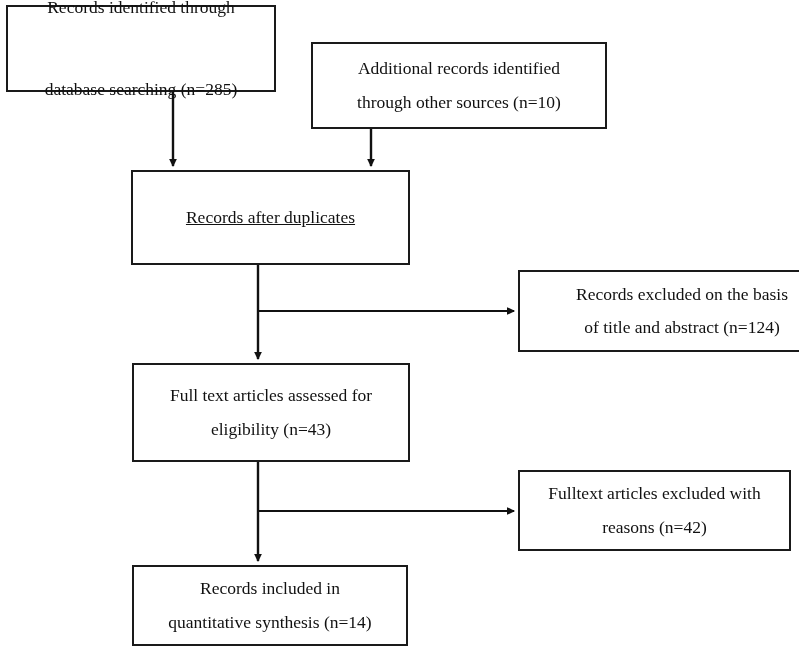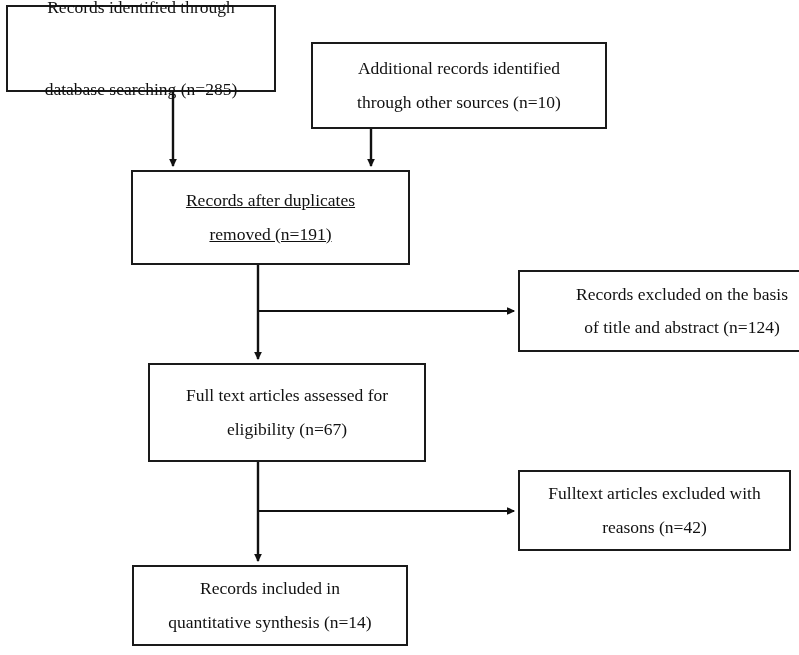--- a/index.html
+++ b/index.html
@@ -73,31 +73,30 @@
     <span class="line">database searching (n=285)</span>
   </div>
 
   <div class="node" style="left:311px; top:5px; width:296px; height:87px;margin-top:37px;">
     <span class="line">Additional records identified</span>
     <span class="line">through other sources (n=10)</span>
   </div>
 
   <div class="node" style="left:131px; top:170px; width:279px; height:95px;text-decoration:underline;">
     <span class="line">Records after duplicates</span>
-    <span class="line">removed (n=191)</span>
   </div>
 
   <div class="node" style="left:518px; top:270px; width:328px; height:82px;">
     <span class="line">Records excluded on the basis</span>
     <span class="line">of title and abstract (n=124)</span>
   </div>
 
-  <div class="node" style="left:132px; top:363px; width:278px; height:99px;margin-left:16px;">
+  <div class="node" style="left:132px; top:363px; width:278px; height:99px;">
     <span class="line">Full text articles assessed for</span>
-    <span class="line">eligibility (n=67)</span>
+    <span class="line">eligibility (n=43)</span>
   </div>
 
   <div class="node" style="left:518px; top:470px; width:273px; height:81px;">
     <span class="line">Fulltext articles excluded with</span>
     <span class="line">reasons (n=42)</span>
   </div>
 
   <div class="node" style="left:132px; top:565px; width:276px; height:81px;">
     <span class="line">Records included in</span>
     <span class="line">quantitative synthesis (n=14)</span>

